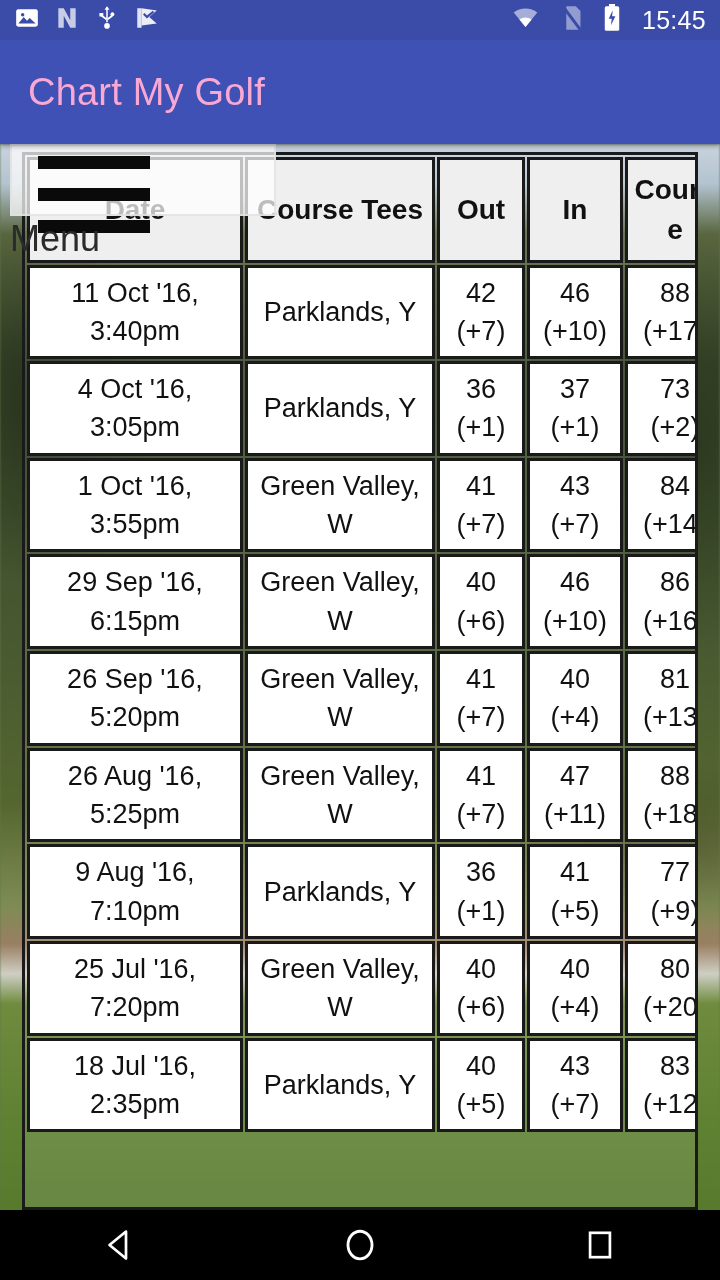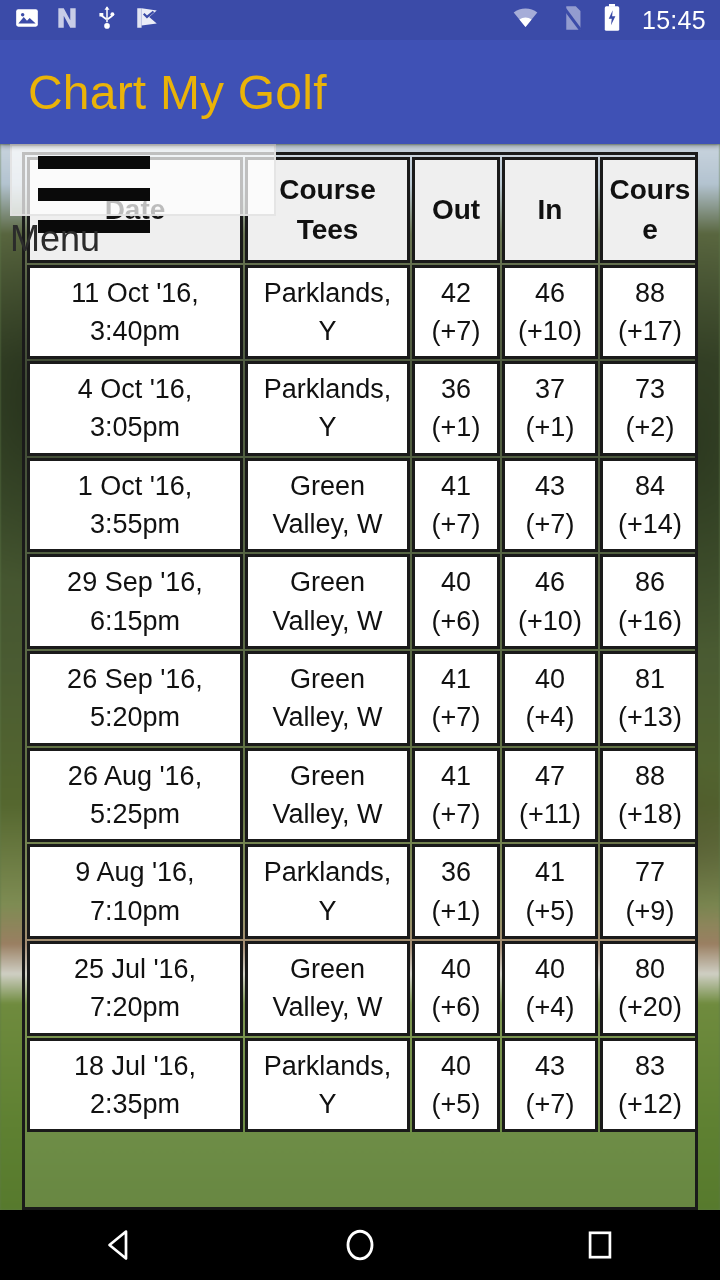--- a/index.html
+++ b/index.html
@@ -26,21 +26,21 @@
 
   
   #app-bar{
     height:104px; width:720px;
     background:#3f51b5;
     display:flex; align-items:center;
     padding-left:28px;
     position:relative; z-index:50;
     box-shadow:0 2px 5px rgba(0,0,0,.35);
   }
-  #app-title{ color:#eab308; font-size:48px; font-weight:400; letter-spacing:.2px; }
+  #app-title{ color:#f9a8d4; font-size:38px; font-weight:400; letter-spacing:.2px; }
 
   
   #content{
     position:absolute; left:0; top:144px;
     width:720px; height:1066px;
     overflow:hidden;
     background:#5d7a4a;
   }
   #bg-photo{
     position:absolute; inset:0;
@@ -89,21 +89,21 @@
     word-wrap:break-word;
   }
   table#scores th{
     background:#efefef;
     font-weight:bold;
     font-size:28px;
     padding:10px 4px;
     height:54px;
   }
   th.col-date{ width:216px; background:#f5e7c9; }
-  th.col-course{ width:165px; }
+  th.col-course{ width:190px; }
   th.col-out{ width:88px;margin-left:12px; }
   th.col-in{ width:96px; }
   th.col-total{ width:100px; }
   tr.row-body td{ height:88px; }
   tr.selected td{ background:#fdfdaa; }
 
   
   #menu-overlay{
     position:absolute; left:10px; top:0px;
     width:266px; height:116px;

